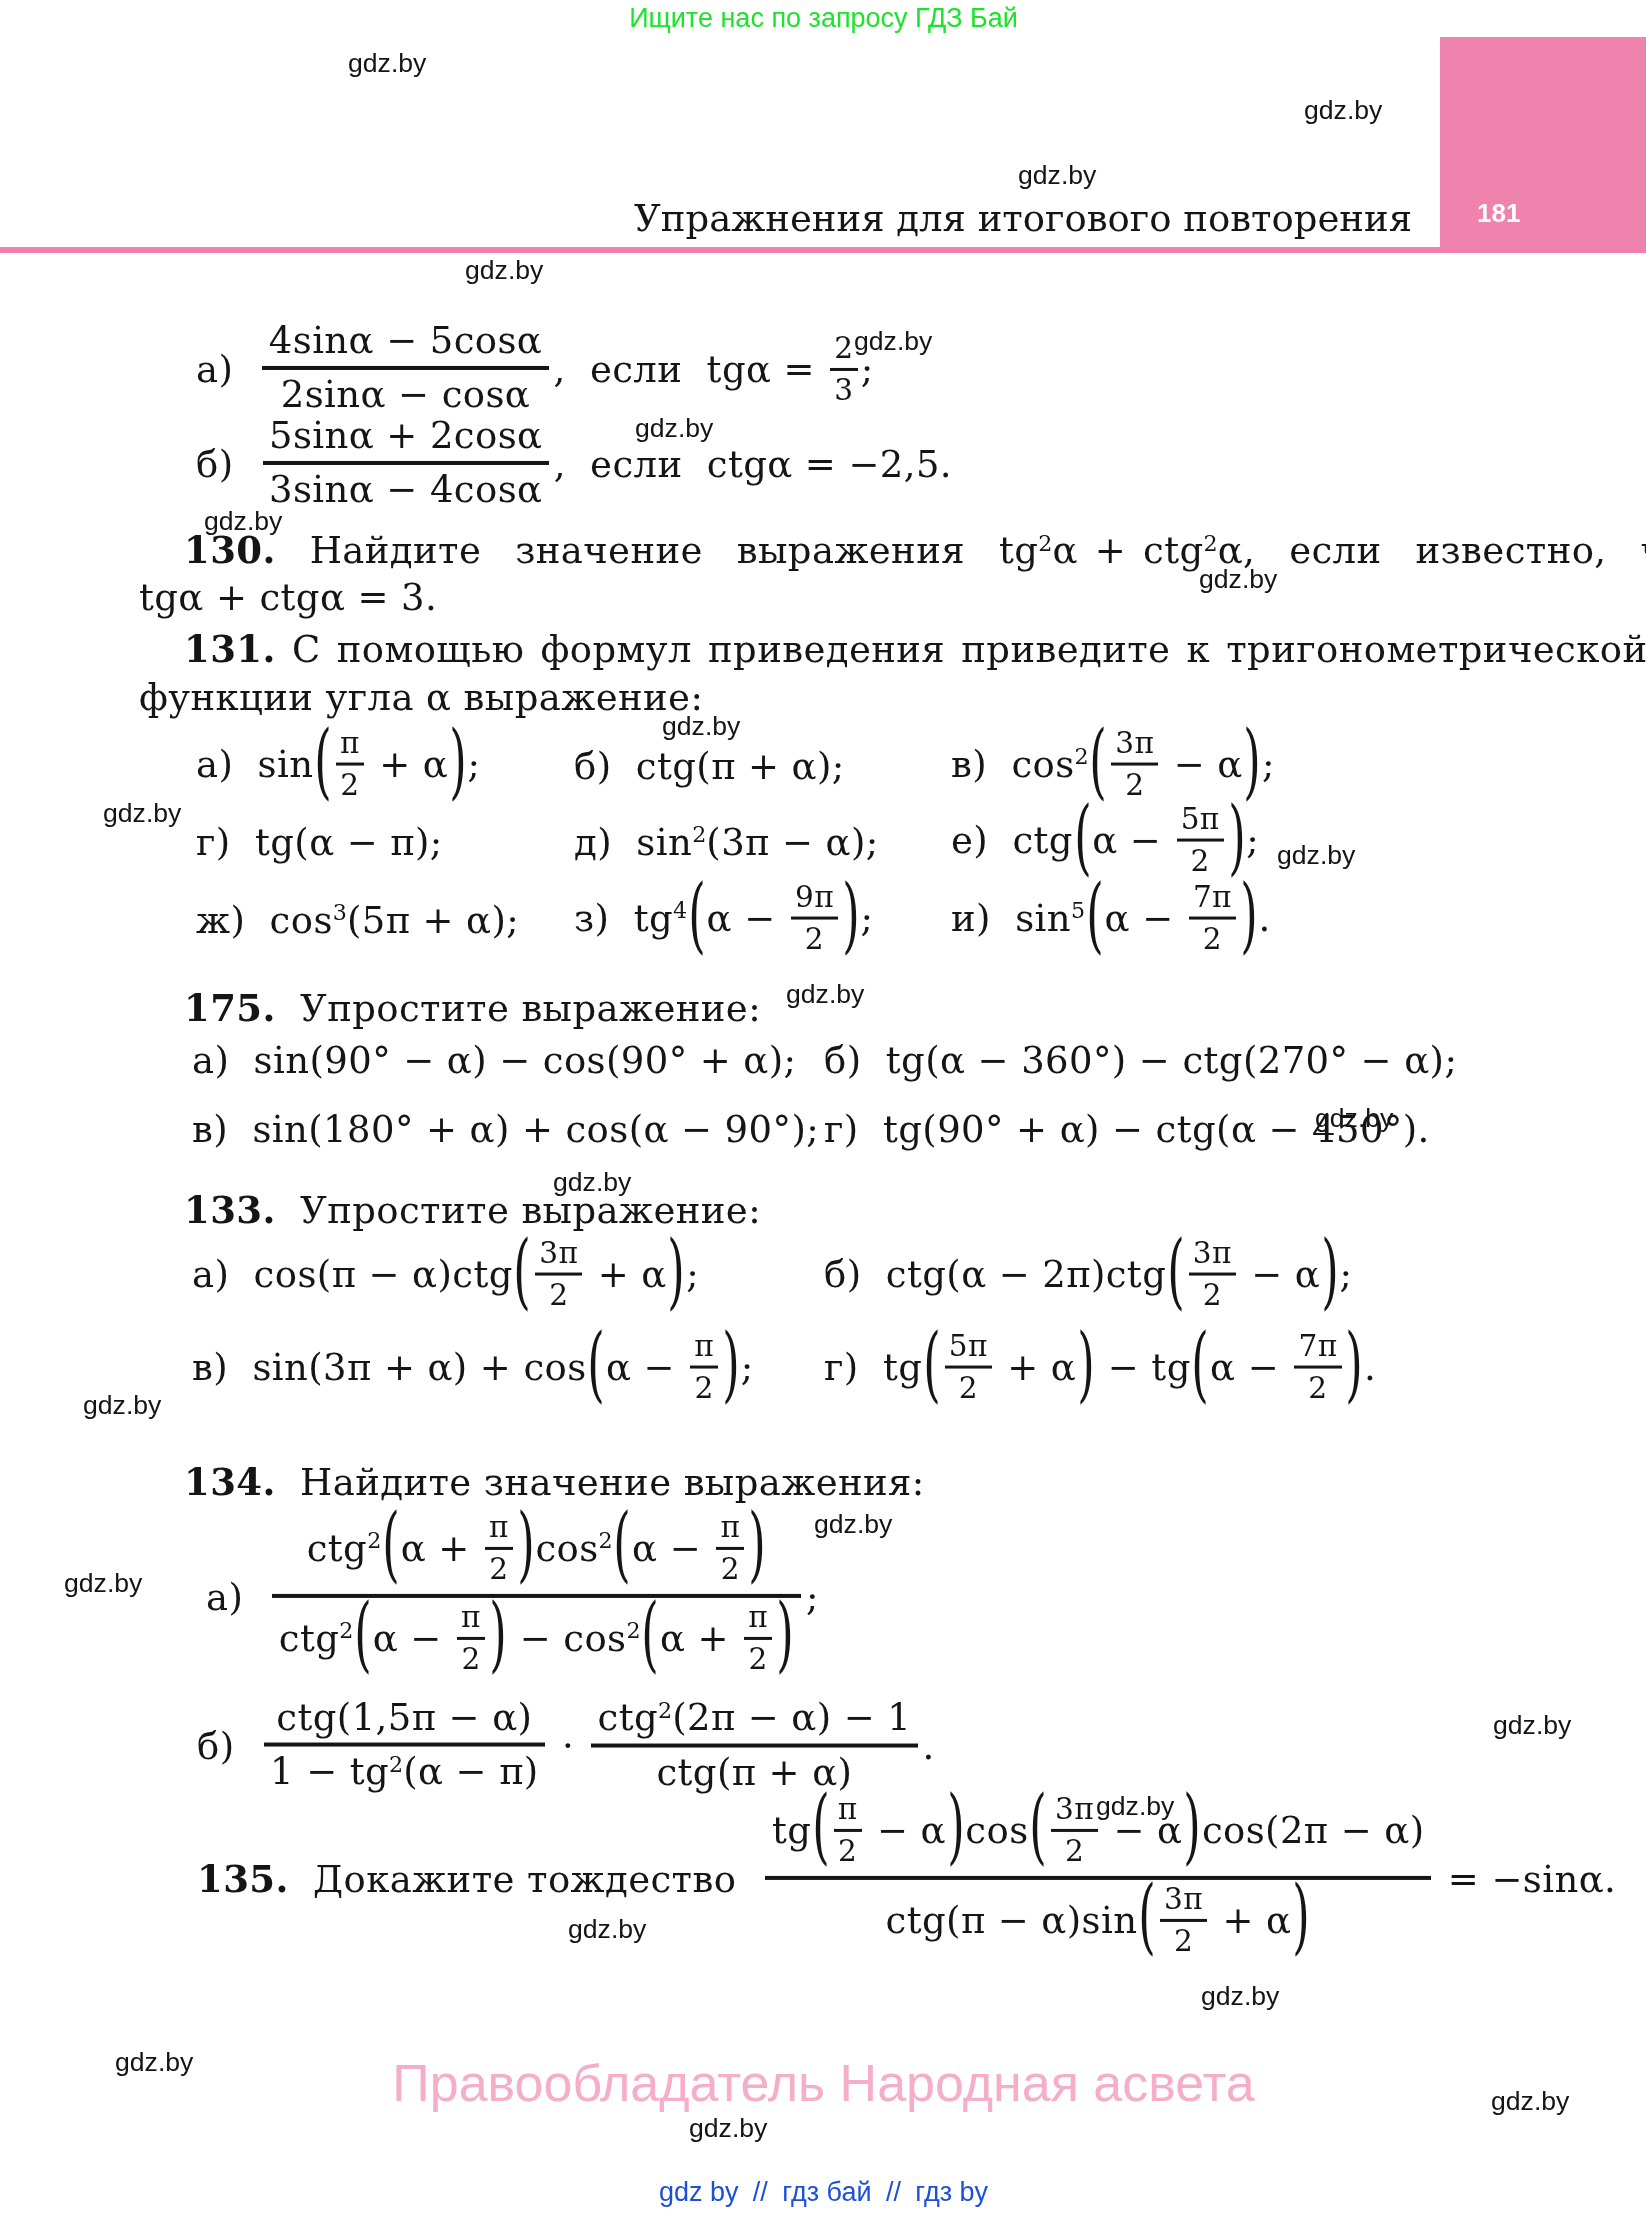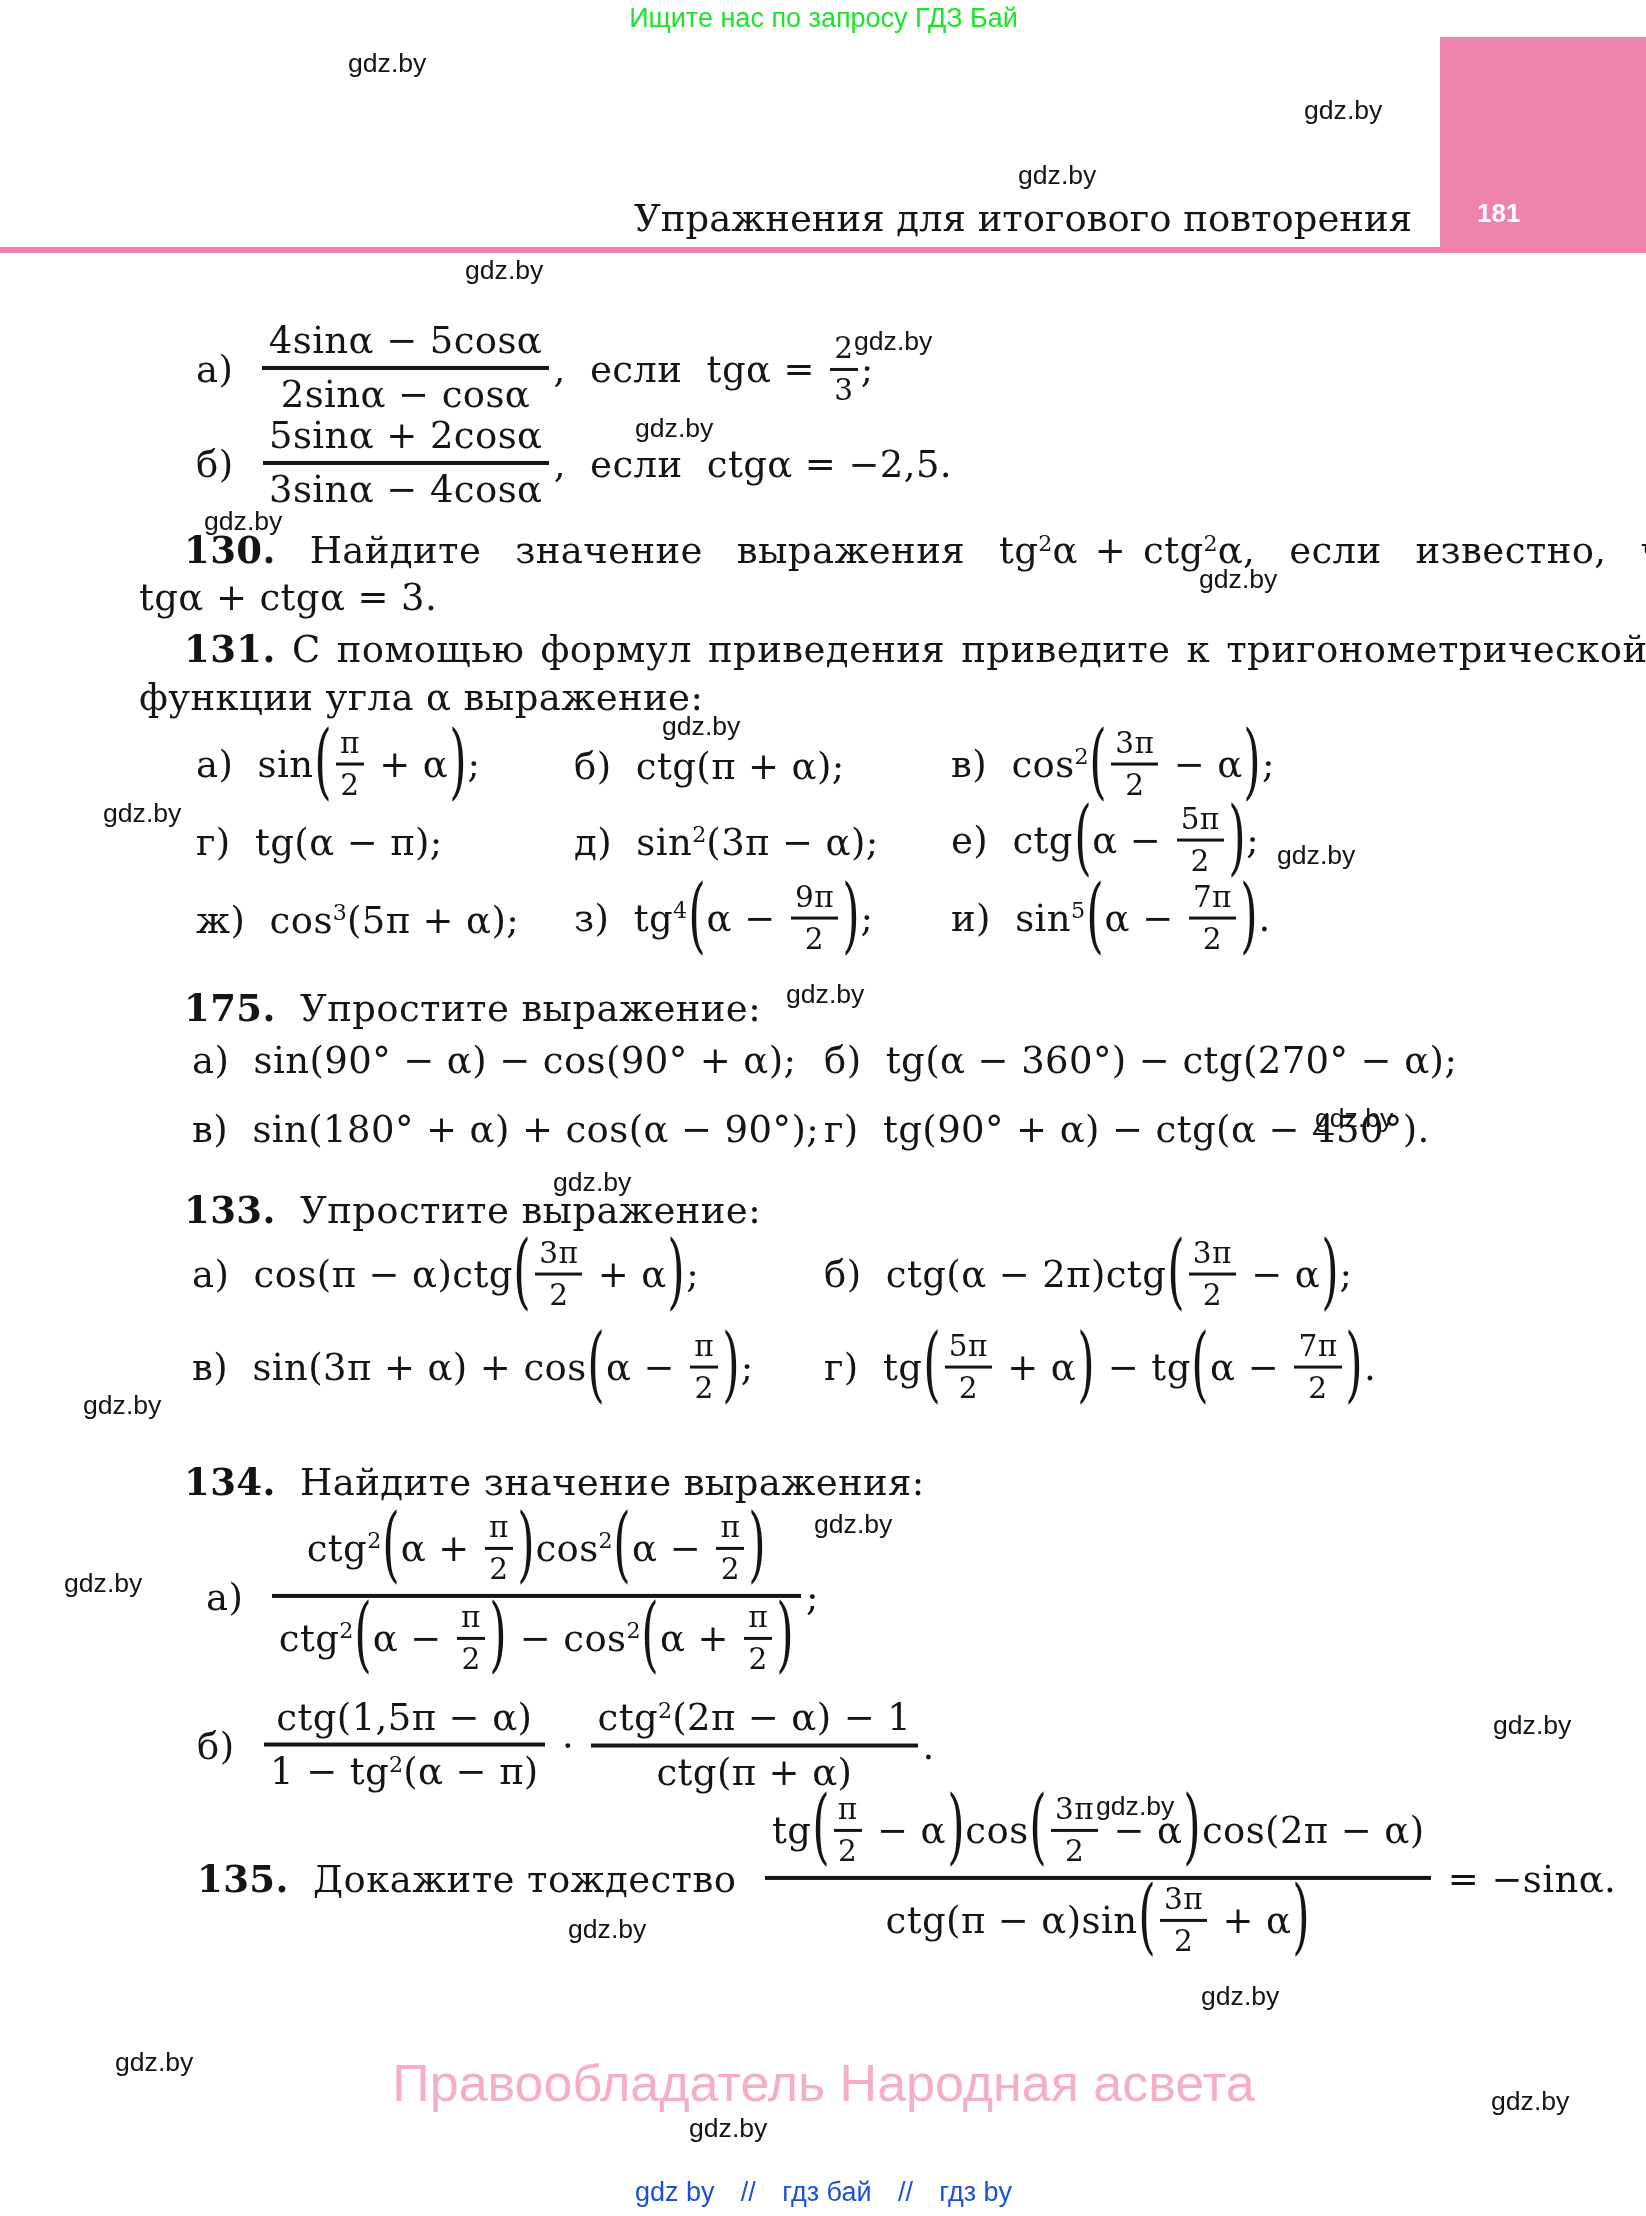--- a/index.html
+++ b/index.html
@@ -60,21 +60,21 @@
   .footer-pink {
     position:absolute; left:0; top:2083px; width:100%; transform:translateY(-50%);
     text-align:center; font-family:"Liberation Sans", sans-serif;
     font-size:52px; color:var(--c-footer-pink,#f5aec8);
   }
   .footer-links {
     position:absolute; left:0; top:2192px; width:100%; transform:translateY(-50%);
     text-align:center; font-family:"Liberation Sans", sans-serif;
     font-size:27px; color:var(--c-link-blue,#1d50d8);
   }
-  .footer-links a { color:var(--c-link-blue,#1d50d8); text-decoration:none; margin:0 20px; }
+  .footer-links a { color:var(--c-link-blue,#1d50d8); text-decoration:none; margin:0 8px; }
   .footer-links .sep { margin:0 6.4px; }
 </style>
 </head>
 <body>
 
 <div class="page">
 
   <div class="banner">Ищите нас по запросу ГДЗ Бай</div>
 
   <span class="wm" style="left:348px;top:48px">gdz.by</span>

